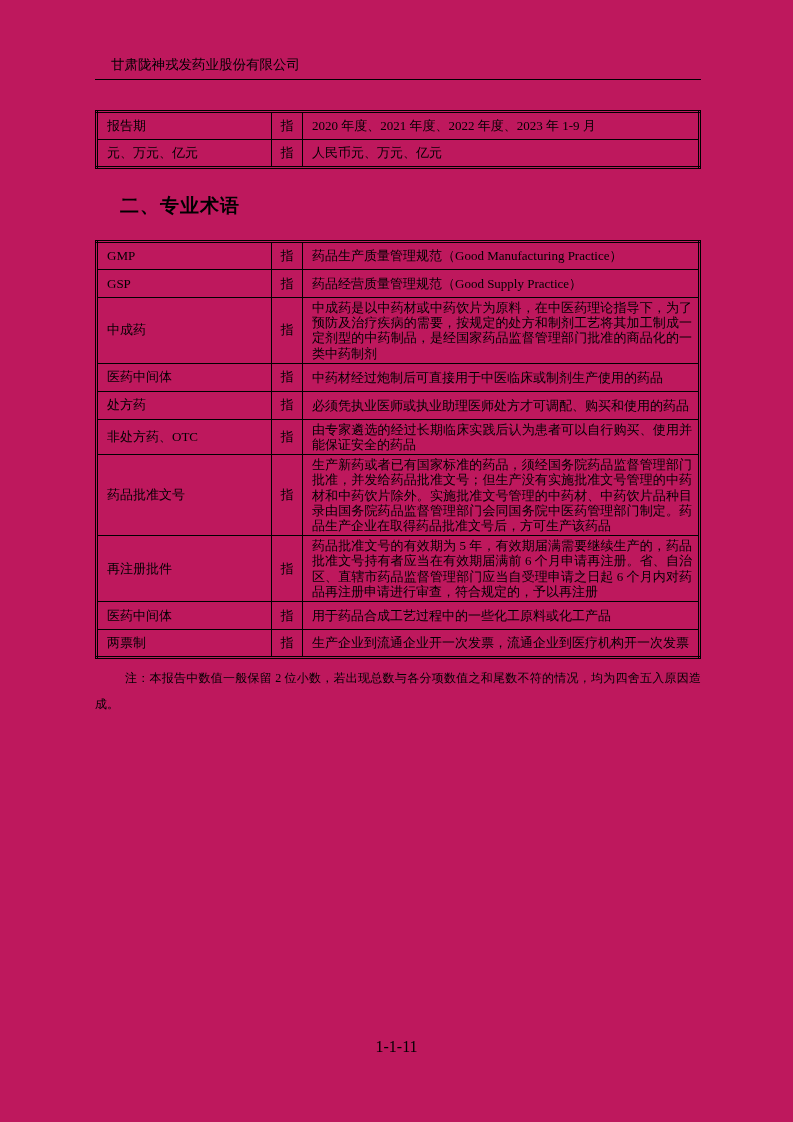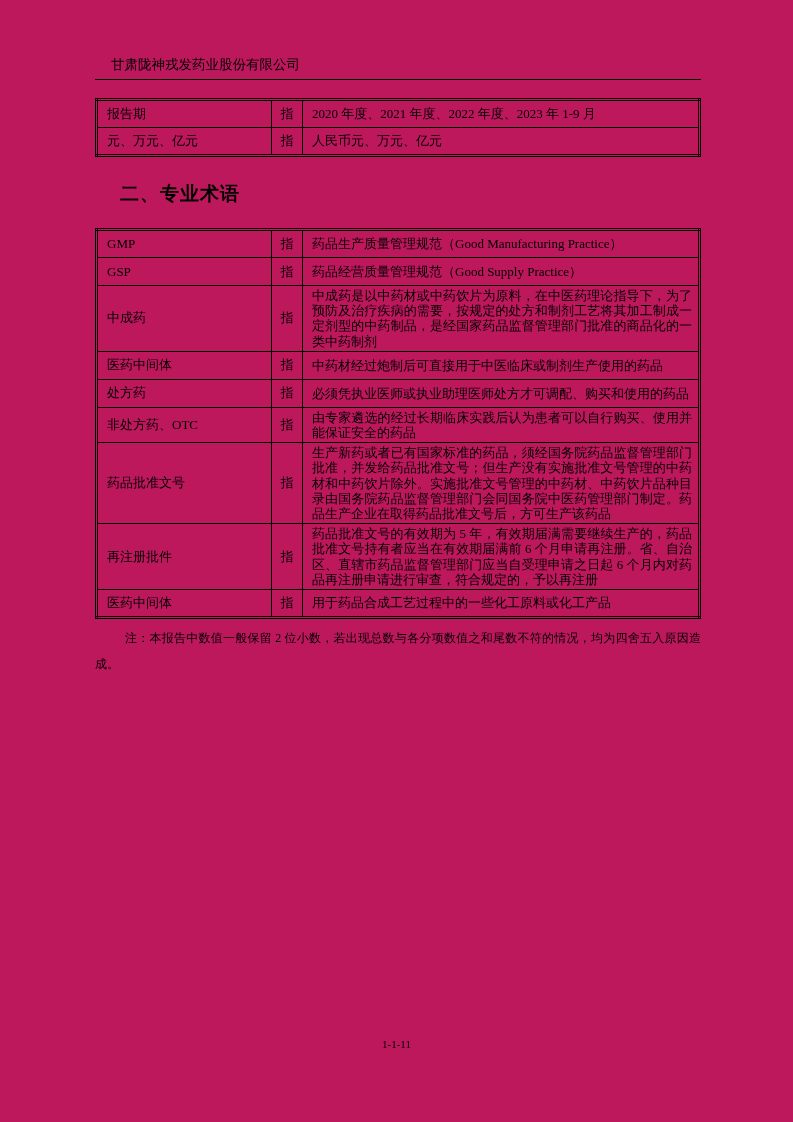--- a/index.html
+++ b/index.html
@@ -34,21 +34,21 @@
     font-size: 13.5px;
   }
   .doc-header .hdr-left { padding-left: 16px; }
   
   table.doc-table {
     width: 100%;
     border-collapse: collapse;
     border: 3px double #000;
     table-layout: fixed;
   }
-  table.doc-table.first { margin-top: 18px; padding-left: 39px; }
+  table.doc-table.first { margin-top: 30px; padding-left: 39px; }
   table.doc-table.terms { margin-top: 15px; border-radius: 28px; }
   table.doc-table tr { height: 28px; }
   table.doc-table td {
     border: 1px solid #000;
     font-size: 13px;
     vertical-align: middle;
     overflow: hidden;
   }
   td.cell-term {
     width: 160px;
@@ -80,21 +80,21 @@
     text-indent: 2.5em;
     text-align: justify;
   }
   
   .page-footer {
     position: absolute;
     top: 1038px;
     left: 0;
     width: 793px;
     text-align: center;
-    font-size: 11px;
+    font-size: 16px;
   }
 </style>
 </head>
 <body>
 
 <div class="page">
   <div class="content">
 
     <div class="doc-header">
       <span class="hdr-left">甘肃陇神戎发药业股份有限公司</span>
@@ -170,20 +170,25 @@
             <td class="cell-ref">指</td>
             <td class="cell-def">药品批准文号的有效期为 5 年，有效期届满需要继续生产的，药品批准文号持有者应当在有效期届满前 6 个月申请再注册。省、自治区、直辖市药品监督管理部门应当自受理申请之日起 6 个月内对药品再注册申请进行审查，符合规定的，予以再注册</td>
           </tr>
 
           <tr>
             <td class="cell-term">医药中间体</td>
             <td class="cell-ref">指</td>
             <td class="cell-def">用于药品合成工艺过程中的一些化工原料或化工产品</td>
           </tr>
 
+          <tr>
+            <td class="cell-term">两票制</td>
+            <td class="cell-ref">指</td>
+            <td class="cell-def">生产企业到流通企业开一次发票，流通企业到医疗机构开一次发票</td>
+          </tr>
         </tbody>
     </table>
 
     <p class="note-para">注：本报告中数值一般保留 2 位小数，若出现总数与各分项数值之和尾数不符的情况，均为四舍五入原因造成。</p>
 
   </div>
 
   <div class="page-footer">1-1-11</div>
 </div>
 

